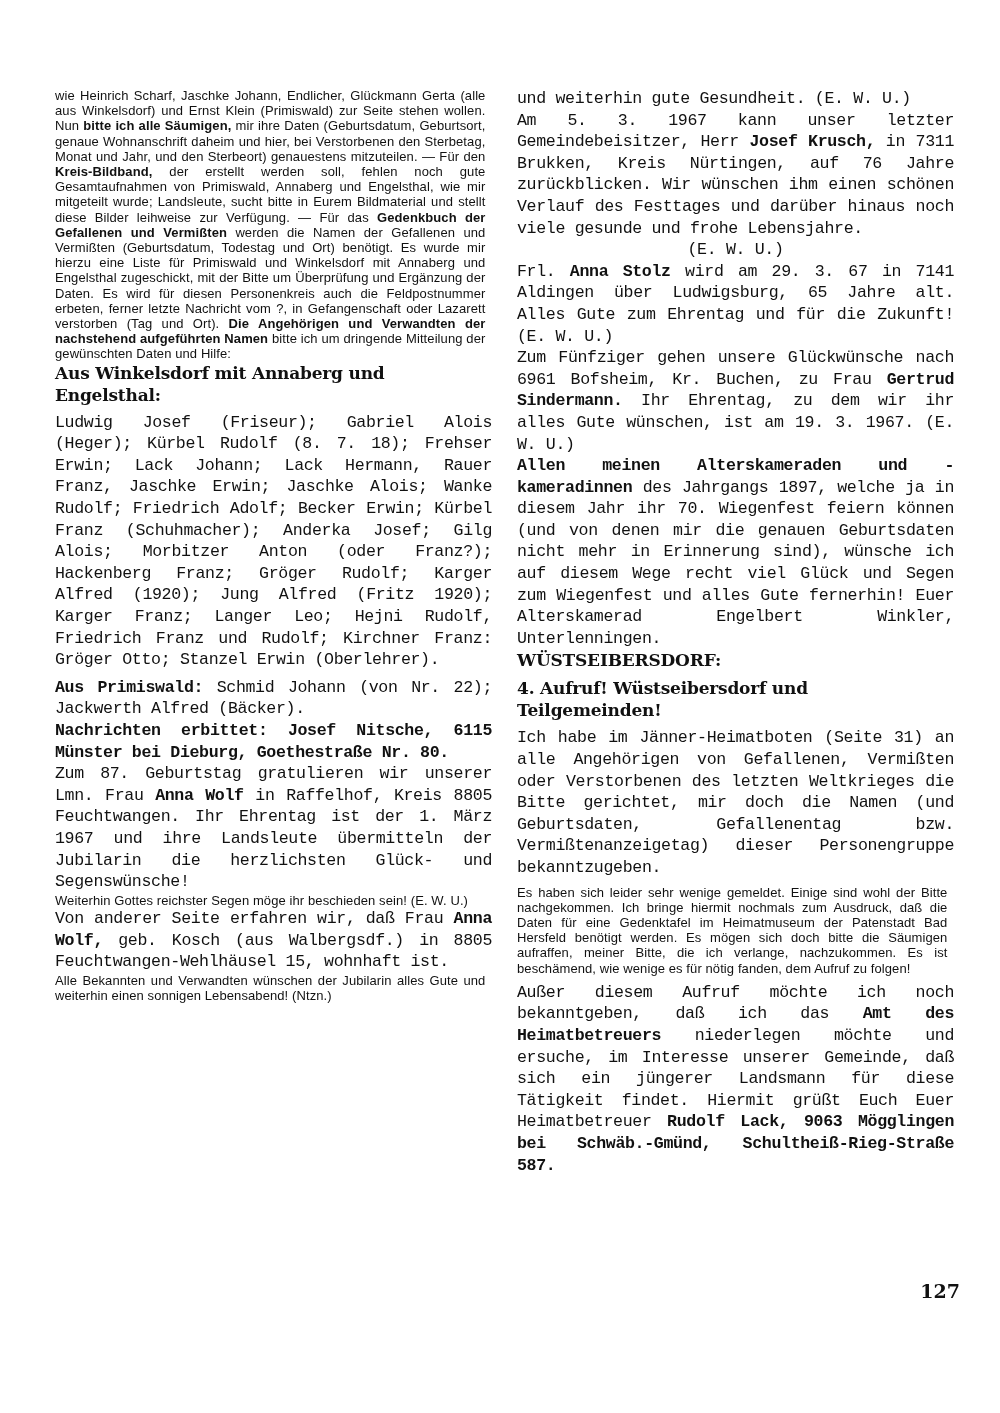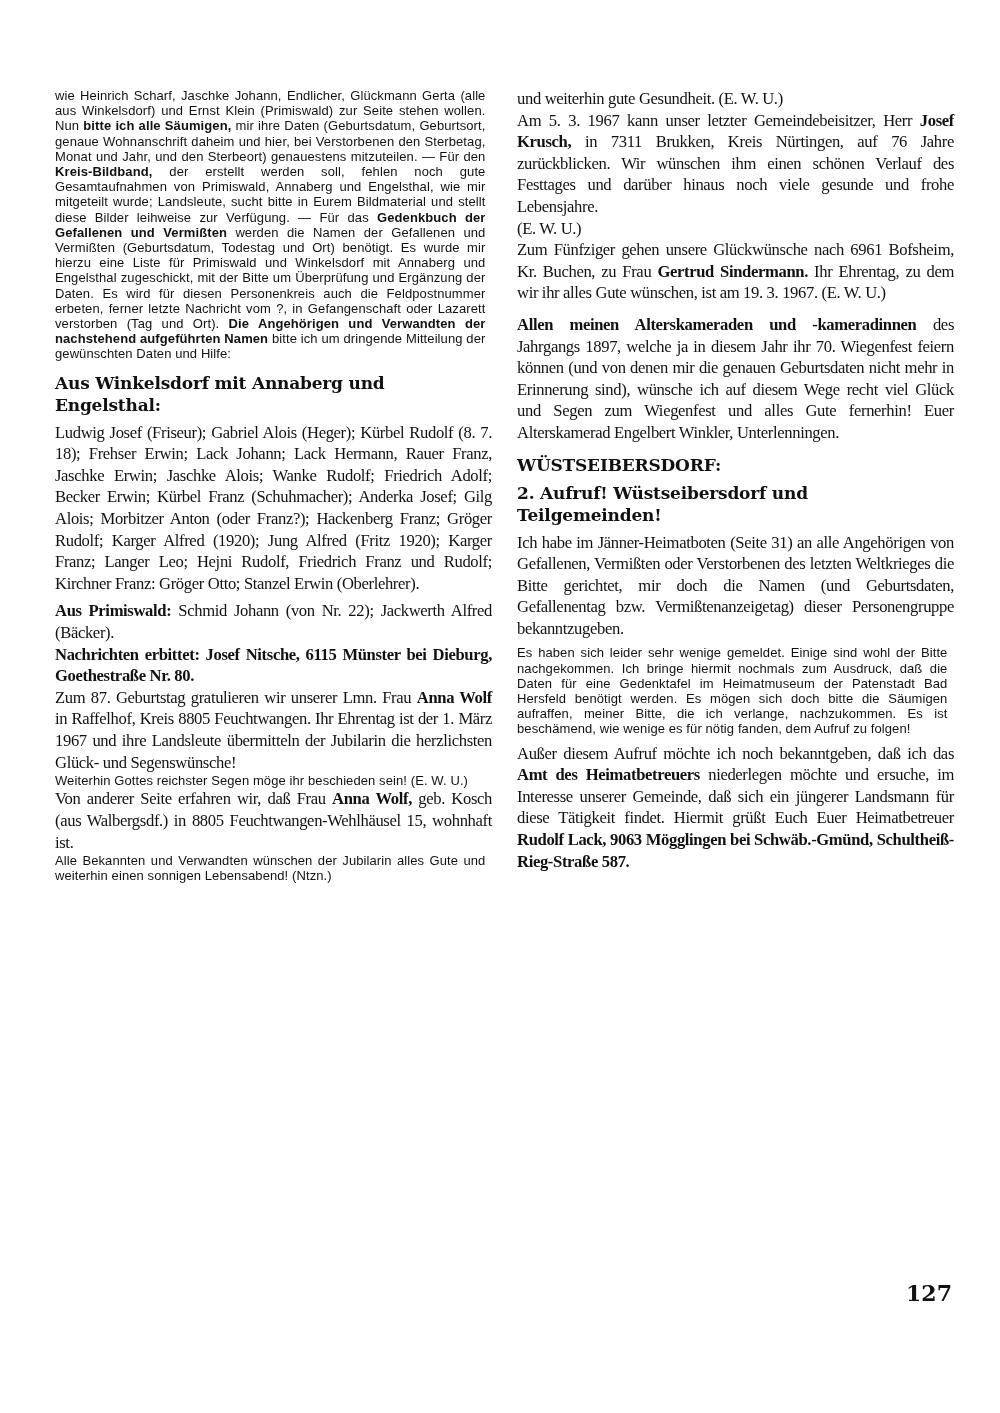--- a/index.html
+++ b/index.html
@@ -11,36 +11,36 @@
 
   p { margin: 0; }
   .small {
     font-family: "Liberation Sans", sans-serif;
     font-size: 13.2px; line-height: 15.2px;
     text-align: justify; letter-spacing: 0.1px;
     transform: scaleX(0.985); transform-origin: left;
   }
   .small b { font-weight: bold; }
   .serif {
-    font-family: Liberation Serif, serif;
+    font-family: Liberation Mono, monospace;
     font-size: 16.6px; line-height: 21.6px;
     text-align: justify; letter-spacing: -0.35px;
   }
   .serif b { font-weight: bold; }
   .head {
     font-family: "DejaVu Serif", serif;
     font-weight: bold; font-size: 17px; line-height: 22px;
     letter-spacing: -0.2px;
   }
   .gap-s { margin-top: 6px; }
-  .gap-m { margin-top: 10px; }
-  .right { text-align: left; }
+  .gap-m { }
+  .right { text-align: center; }
   .page-number {
-    position: absolute; right: 48px; top: 1280px;
-    font-family: "DejaVu Serif", serif; font-weight: bold; font-size: 22px;
+    position: absolute; right: 40px; top: 1280px;
+    font-family: "DejaVu Serif", serif; font-weight: bold; font-size: 19px;
   }
 </style>
 </head>
 <body>
 
 <div class="page">
 
   <div class="col col-left">
     <p class="small"><span>wie Heinrich Scharf, Jaschke Johann, Endlicher, Glückmann Gerta (alle aus Winkelsdorf) und Ernst Klein (Primiswald) zur Seite stehen wollen. Nun </span><b>bitte ich alle Säumigen,</b><span> mir ihre Daten (Geburtsdatum, Geburtsort, genaue Wohnanschrift daheim und hier, bei Verstorbenen den Sterbetag, Monat und Jahr, und den Sterbeort) genauestens mitzuteilen. — Für den </span><b>Kreis-Bildband,</b><span> der erstellt werden soll, fehlen noch gute Gesamtaufnahmen von Primiswald, Annaberg und Engelsthal, wie mir mitgeteilt wurde; Landsleute, sucht bitte in Eurem Bildmaterial und stellt diese Bilder leihweise zur Verfügung. — Für das </span><b>Gedenkbuch der Gefallenen und Vermißten</b><span> werden die Namen der Gefallenen und Vermißten (Geburtsdatum, Todestag und Ort) benötigt. Es wurde mir hierzu eine Liste für Primiswald und Winkelsdorf mit Annaberg und Engelsthal zugeschickt, mit der Bitte um Überprüfung und Ergänzung der Daten. Es wird für diesen Personenkreis auch die Feldpostnummer erbeten, ferner letzte Nachricht vom ?, in Gefangenschaft oder Lazarett verstorben (Tag und Ort). </span><b>Die Angehörigen und Verwandten der nachstehend aufgeführten Namen</b><span> bitte ich um dringende Mitteilung der gewünschten Daten und Hilfe:</span></p>
 
@@ -53,24 +53,25 @@
     <p class="serif"><span>Zum 87. Geburtstag gratulieren wir unserer Lmn. Frau </span><b>Anna Wolf</b><span> in Raffelhof, Kreis 8805 Feuchtwangen. Ihr Ehrentag ist der 1. März 1967 und ihre Landsleute übermitteln der Jubilarin die herzlichsten Glück- und Segenswünsche!</span></p>
     <p class="small">Weiterhin Gottes reichster Segen möge ihr beschieden sein! (E. W. U.)</p>
     <p class="serif"><span>Von anderer Seite erfahren wir, daß Frau </span><b>Anna Wolf,</b><span> geb. Kosch (aus Walbergsdf.) in 8805 Feuchtwangen-Wehlhäusel 15, wohnhaft ist.</span></p>
     <p class="small">Alle Bekannten und Verwandten wünschen der Jubilarin alles Gute und weiterhin einen sonnigen Lebensabend! (Ntzn.)</p>
   </div>
 
   <div class="col col-right">
     <p class="serif">und weiterhin gute Gesundheit. (E. W. U.)</p>
     <p class="serif"><span>Am 5. 3. 1967 kann unser letzter Gemeindebeisitzer, Herr </span><b>Josef Krusch,</b><span> in 7311 Brukken, Kreis Nürtingen, auf 76 Jahre zurückblicken. Wir wünschen ihm einen schönen Verlauf des Festtages und darüber hinaus noch viele gesunde und frohe Lebensjahre.</span></p>
     <p class="serif right">(E. W. U.)</p>
+    <p class="serif"><span>Frl. </span><b>Anna Stolz</b><span> wird am 29. 3. 67 in 7141 Aldingen über Ludwigsburg, 65 Jahre alt. Alles Gute zum Ehrentag und für die Zukunft! (E. W. U.)</span></p>
     <p class="serif"><span>Zum Fünfziger gehen unsere Glückwünsche nach 6961 Bofsheim, Kr. Buchen, zu Frau </span><b>Gertrud Sindermann.</b><span> Ihr Ehrentag, zu dem wir ihr alles Gute wünschen, ist am 19. 3. 1967. (E. W. U.)</span></p>
     <p class="serif gap-m"><b>Allen meinen Alterskameraden und -kameradinnen</b><span> des Jahrgangs 1897, welche ja in diesem Jahr ihr 70. Wiegenfest feiern können (und von denen mir die genauen Geburtsdaten nicht mehr in Erinnerung sind), wünsche ich auf diesem Wege recht viel Glück und Segen zum Wiegenfest und alles Gute fernerhin! Euer Alterskamerad Engelbert Winkler, Unterlenningen.</span></p>
 
     <p class="head gap-m">WÜSTSEIBERSDORF:</p>
-    <p class="head gap-s">2. Aufruf! Wüstseibersdorf und Teilgemeinden!</p>
+    <p class="head gap-s">4. Aufruf! Wüstseibersdorf und Teilgemeinden!</p>
     <p class="serif gap-s">Ich habe im Jänner-Heimatboten (Seite 31) an alle Angehörigen von Gefallenen, Vermißten oder Verstorbenen des letzten Weltkrieges die Bitte gerichtet, mir doch die Namen (und Geburtsdaten, Gefallenentag bzw. Vermißtenanzeigetag) dieser Personengruppe bekanntzugeben.</p>
     <p class="small gap-s">Es haben sich leider sehr wenige gemeldet. Einige sind wohl der Bitte nachgekommen. Ich bringe hiermit nochmals zum Ausdruck, daß die Daten für eine Gedenktafel im Heimatmuseum der Patenstadt Bad Hersfeld benötigt werden. Es mögen sich doch bitte die Säumigen aufraffen, meiner Bitte, die ich verlange, nachzukommen. Es ist beschämend, wie wenige es für nötig fanden, dem Aufruf zu folgen!</p>
     <p class="serif gap-s"><span>Außer diesem Aufruf möchte ich noch bekanntgeben, daß ich das </span><b>Amt des Heimatbetreuers</b><span> niederlegen möchte und ersuche, im Interesse unserer Gemeinde, daß sich ein jüngerer Landsmann für diese Tätigkeit findet. Hiermit grüßt Euch Euer Heimatbetreuer </span><b>Rudolf Lack, 9063 Mögglingen bei Schwäb.-Gmünd, Schultheiß-Rieg-Straße 587.</b></p>
   </div>
 
   <div class="page-number">127</div>
 </div>
 
 </body></html>

